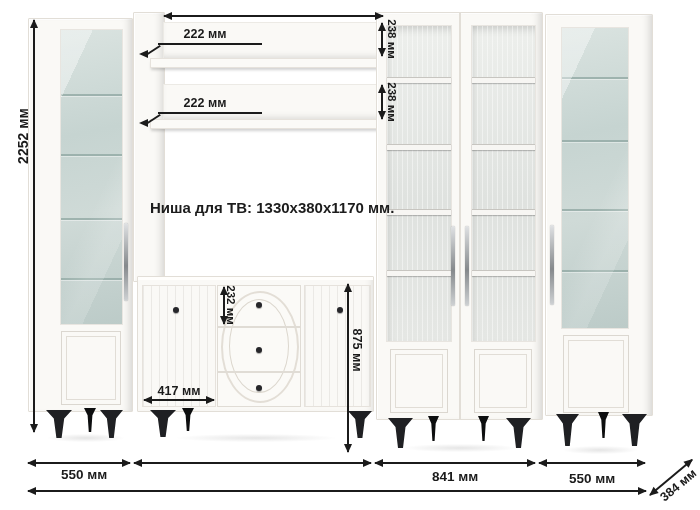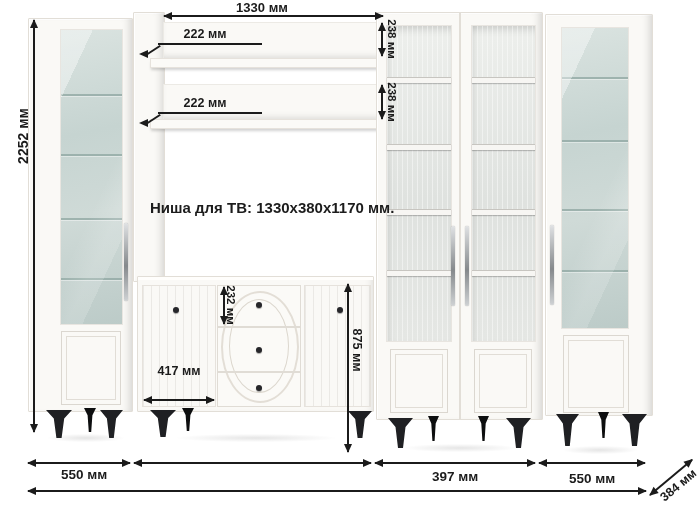--- a/index.html
+++ b/index.html
@@ -151,52 +151,51 @@
   <div class="leg" style="left:556px;top:414px;width:23px;height:32px"></div>
   <div class="leg back" style="left:598px;top:412px;width:11px;height:26px"></div>
   <div class="leg" style="left:622px;top:414px;width:25px;height:32px"></div>
 
   <div class="niche-text tc" style="left:150px;top:199px;width:232px;">Ниша для ТВ: 1330x380x1170 мм.</div>
 
   <div class="dl-v aa" style="left:33px;top:20px;height:412px"></div>
   <div class="dlabel rotm90 tc" style="left:-12px;top:128px;width:70px;font-size:14px;">2252 мм</div>
 
   <div class="dl-h aa" style="left:164px;top:15px;width:219px"></div>
-  <div class="dlabel tc" style="left:207px;top:0px;width:110px;">1330 мм</div>
 
   <div class="dl-h" style="left:158px;top:43px;width:104px"></div>
   <div class="dl-h" style="left:146px;top:54px;width:17px;transform:rotate(-33deg);transform-origin:left center;"></div>
   <div class="ah-solo" style="left:139px;top:50px;"></div>
   <div class="dlabel md tc" style="left:155px;top:27px;width:100px;">222 мм</div>
 
   <div class="dl-h" style="left:158px;top:112px;width:104px"></div>
   <div class="dl-h" style="left:146px;top:123px;width:17px;transform:rotate(-33deg);transform-origin:left center;"></div>
   <div class="ah-solo" style="left:139px;top:119px;"></div>
   <div class="dlabel md tc" style="left:155px;top:96px;width:100px;">222 мм</div>
 
   <div class="dl-v aa" style="left:381px;top:23px;height:33px"></div>
   <div class="dlabel sm rot90 tc" style="left:369px;top:33px;width:46px;">238 мм</div>
   <div class="dl-v aa" style="left:381px;top:85px;height:34px"></div>
   <div class="dlabel sm rot90 tc" style="left:369px;top:96px;width:46px;">238 мм</div>
 
   <div class="dl-v aa" style="left:223px;top:287px;height:37px"></div>
   <div class="dlabel sm rot90 tc" style="left:208px;top:299px;width:46px;">232 мм</div>
 
   <div class="dl-h aa" style="left:144px;top:399px;width:70px"></div>
-  <div class="dlabel md tc" style="left:134px;top:364px;width:90px;">417 мм</div>
+  <div class="dlabel md tc" style="left:134px;top:384px;width:90px;">417 мм</div>
 
   <div class="dl-v aa" style="left:347px;top:284px;height:168px"></div>
   <div class="dlabel md rot90 tc" style="left:326px;top:343px;width:62px;">875 мм</div>
 
   <div class="dl-h aa" style="left:28px;top:462px;width:102px"></div>
   <div class="dl-h aa" style="left:134px;top:462px;width:237px"></div>
   <div class="dl-h aa" style="left:375px;top:462px;width:160px"></div>
   <div class="dl-h aa" style="left:539px;top:462px;width:106px"></div>
   <div class="dlabel lg tc" style="left:39px;top:467px;width:90px;">550 мм</div>
-  <div class="dlabel lg tc" style="left:409px;top:469px;width:92px;">397 мм</div>
+  <div class="dlabel lg tc" style="left:409px;top:469px;width:92px;">841 мм</div>
   <div class="dlabel lg tc" style="left:546px;top:471px;width:92px;">550 мм</div>
 
   <div class="dl-h aa" style="left:28px;top:490px;width:618px"></div>
 
   <div class="dl-h aa" style="left:650px;top:494px;width:55px;transform:rotate(-40deg);transform-origin:left center;"></div>
   <div class="dlabel md rotd" style="left:662px;top:492px;width:58px;">384 мм</div>
 
 </div>
 
 </body></html>

